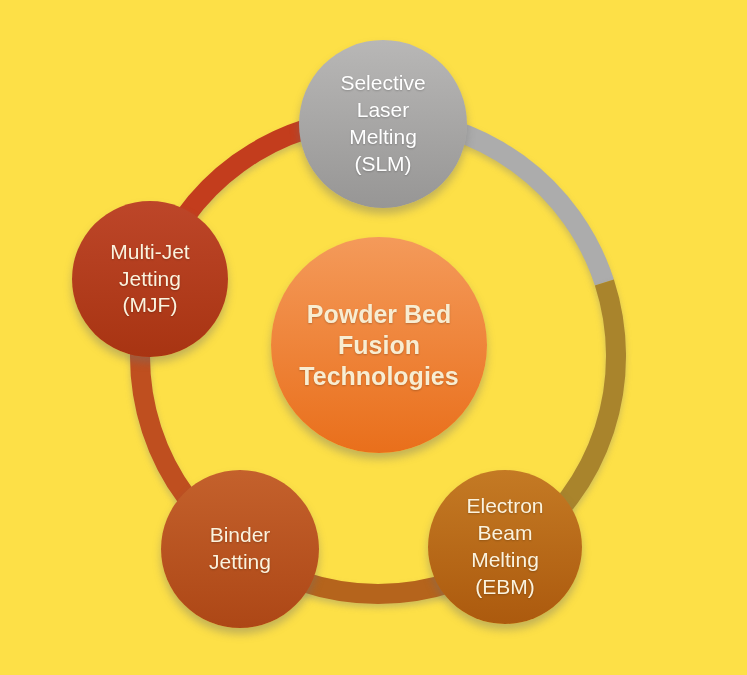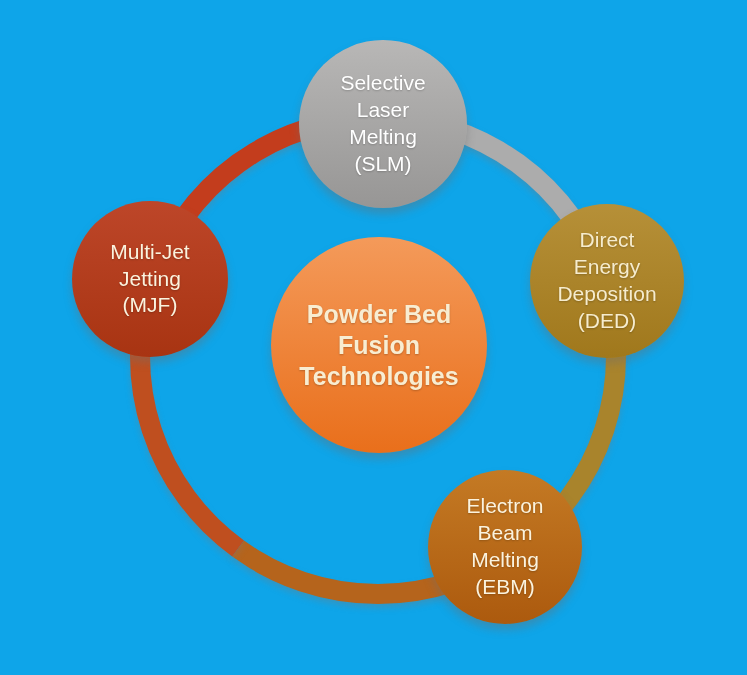--- a/index.html
+++ b/index.html
@@ -5,21 +5,21 @@
   html, body {
     margin: 0;
     padding: 0;
     background: #ffffff;
     font-family: "Liberation Sans", "DejaVu Sans", sans-serif;
   }
   .canvas {
     position: relative;
     width: 747px;
     height: 675px;
-    background: #0ea5e9;
+    background: #fde047;
     overflow: hidden;
   }
   .ring-svg {
     position: absolute;
     left: 0;
     top: 0;
   }
   .ring-svg path {
     fill: none;
     stroke-width: 20;
@@ -70,34 +70,32 @@
     <path d="M 238.1 548.5 A 238 238 0 0 1 151.6 282.5" stroke="#BF4F1F"></path>
   </svg>
 
   <div class="circle node node-slm" style="--c1: #B8B7B6; --c2: #979695; --tc: #FFFFFF;">
     <div class="label">Selective
 Laser
 Melting
 (SLM)</div>
   </div>
 
-  <div class="circle node node-ded" style="--c1: #B69038; --c2: #A0781C; --tc: #F6ECCE;">
-    <div class="label">Direct
-Energy
-Deposition
-(DED)</div>
-  </div>
 
   <div class="circle node node-ebm" style="--c1: #C47A24; --c2: #AC5A0E; --tc: #FBF3DE;">
     <div class="label">Electron
 Beam
 Melting
 (EBM)</div>
   </div>
 
+  <div class="circle node node-binder" style="--c1: #C4612C; --c2: #AD4716; --tc: #FBF3DE;">
+    <div class="label">Binder
+Jetting</div>
+  </div>
 
   <div class="circle node node-mjf" style="--c1: #BD4629; --c2: #A83412; --tc: #FBF3DE;">
     <div class="label">Multi-Jet
 Jetting
 (MJF)</div>
   </div>
 
   <div class="circle center-node" style="--c1: #F49A5A; --c2: #E96F1B; --tc: #F8EDD2;">
     <div class="label">Powder Bed
 Fusion

